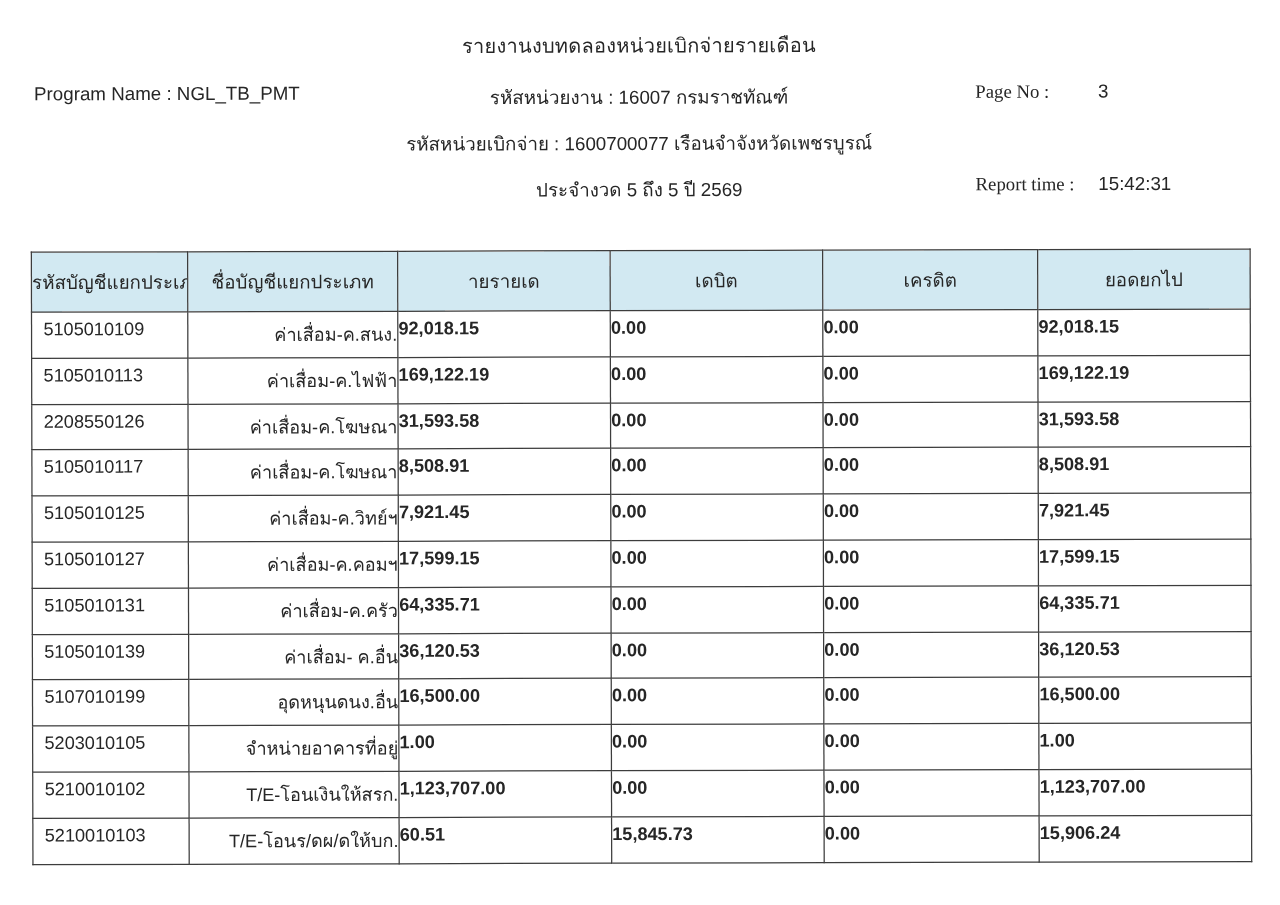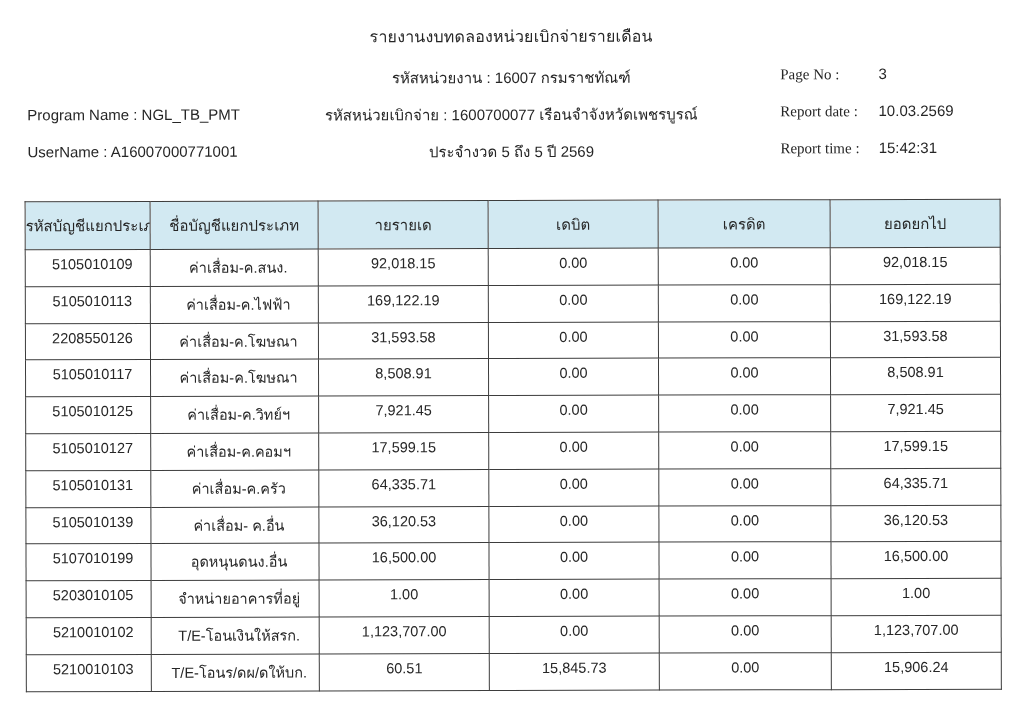--- a/index.html
+++ b/index.html
@@ -24,21 +24,21 @@
   }
   
   .doc-title{
     position:absolute;
     top:24px; left:0; right:0;
     text-align:center;
     font-size:16px;
     letter-spacing:.2px;
   }
   .hdr-line{position:absolute; font-size:15px; white-space:nowrap;}
-  .hl-left{left:28px;margin-top:39px;}
+  .hl-left{left:28px;}
   .hl-center{left:0; right:0; text-align:center;}
   .hl-right{left:781px;}
   .row1{top:66px;}
   .row2{top:103px;}
   .row3{top:140px;}
   .rt-label{display:inline-block; width:94px;font-family:Liberation Serif, serif;}
   .rt-value{display:inline-block;}
   
   table.tb{
     position:absolute;
@@ -59,51 +59,43 @@
     font-weight:normal;
     text-align:center;
     vertical-align:middle;
     font-size:15px;
   }
   table.tb td{
     height:36.8px;
     vertical-align:top;
     padding-top:6px;
   }
-  td.c-code{text-align:center; padding-left:9px;}
-  td.c-name{text-align:center; padding-left:8px;}
-  td.c-num{text-align:center; padding-right:0;}
+  td.c-code{text-align:left; padding-left:9px;}
+  td.c-name{text-align:right; padding-left:8px;}
+  td.c-num{text-align:left; padding-right:0;font-weight:bold;}
 </style>
 </head>
 <body>
 
 <div class="sheet">
 
   <div class="doc-title">รายงานงบทดลองหน่วยเบิกจ่ายรายเดือน</div>
 
   <div class="hdr-line hl-left row1">
     <span>Program Name :</span>
     <span>NGL_TB_PMT</span>
   </div>
-  <div class="hdr-line hl-left row2">
-    <span>UserName :</span>
-    <span>A16007000771001</span>
-  </div>
 
   <div class="hdr-line hl-center row1">รหัสหน่วยงาน : 16007 กรมราชทัณฑ์</div>
   <div class="hdr-line hl-center row2">รหัสหน่วยเบิกจ่าย : 1600700077 เรือนจำจังหวัดเพชรบูรณ์</div>
   <div class="hdr-line hl-center row3">ประจำงวด 5 ถึง 5 ปี 2569</div>
 
   <div class="hdr-line hl-right row1">
     <span class="rt-label">Page No :</span>
     <span class="rt-value">3</span>
-  </div>
-  <div class="hdr-line hl-right row2">
-    <span class="rt-label">Report date :</span>
-    <span class="rt-value">10.03.2569</span>
   </div>
   <div class="hdr-line hl-right row3">
     <span class="rt-label">Report time :</span>
     <span class="rt-value">15:42:31</span>
   </div>
 
   <table class="tb">
     <colgroup>
       <col style="width:125px">
         <col style="width:168px">

